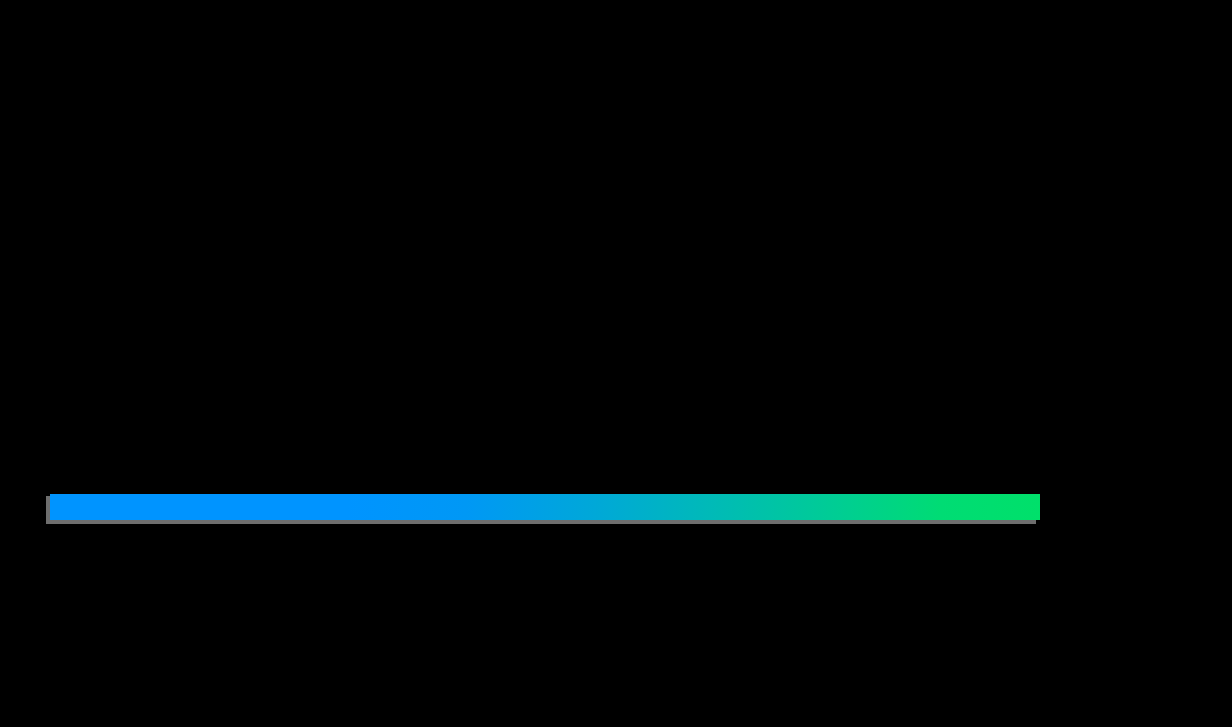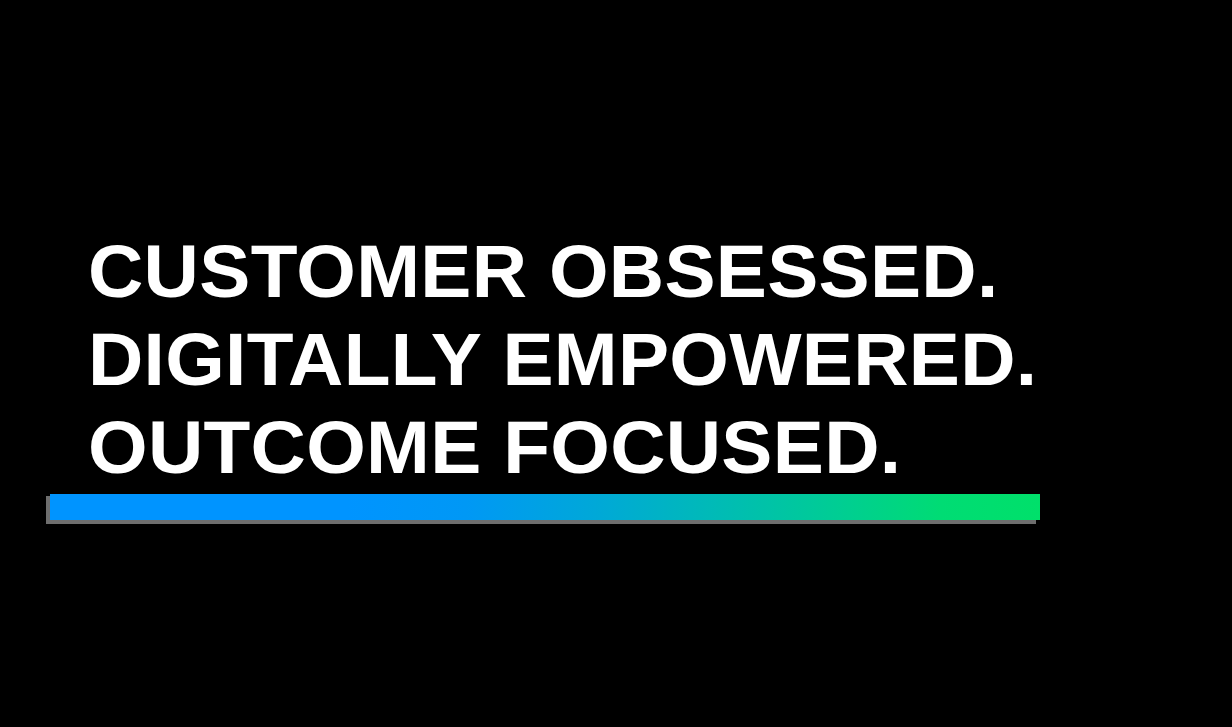--- a/index.html
+++ b/index.html
@@ -85,24 +85,19 @@
       #00DC74 90%,
       #00E06A 100%
     );
   }
 </style>
 </head>
 <body>
 
 <div class="slide">
 
-  <div class="headline-block">
-    <span class="headline-line line-1">CUSTOMER OBSESSED.</span>
-    <span class="headline-line line-2">DIGITALLY EMPOWERED.</span>
-    <span class="headline-line line-3">OUTCOME FOCUSED.</span>
-  </div>
 
   <div class="accent-bar-wrap">
     <div class="accent-bar-outline"></div>
     <div class="accent-bar"></div>
   </div>
 
 </div>
 
 </body></html>

